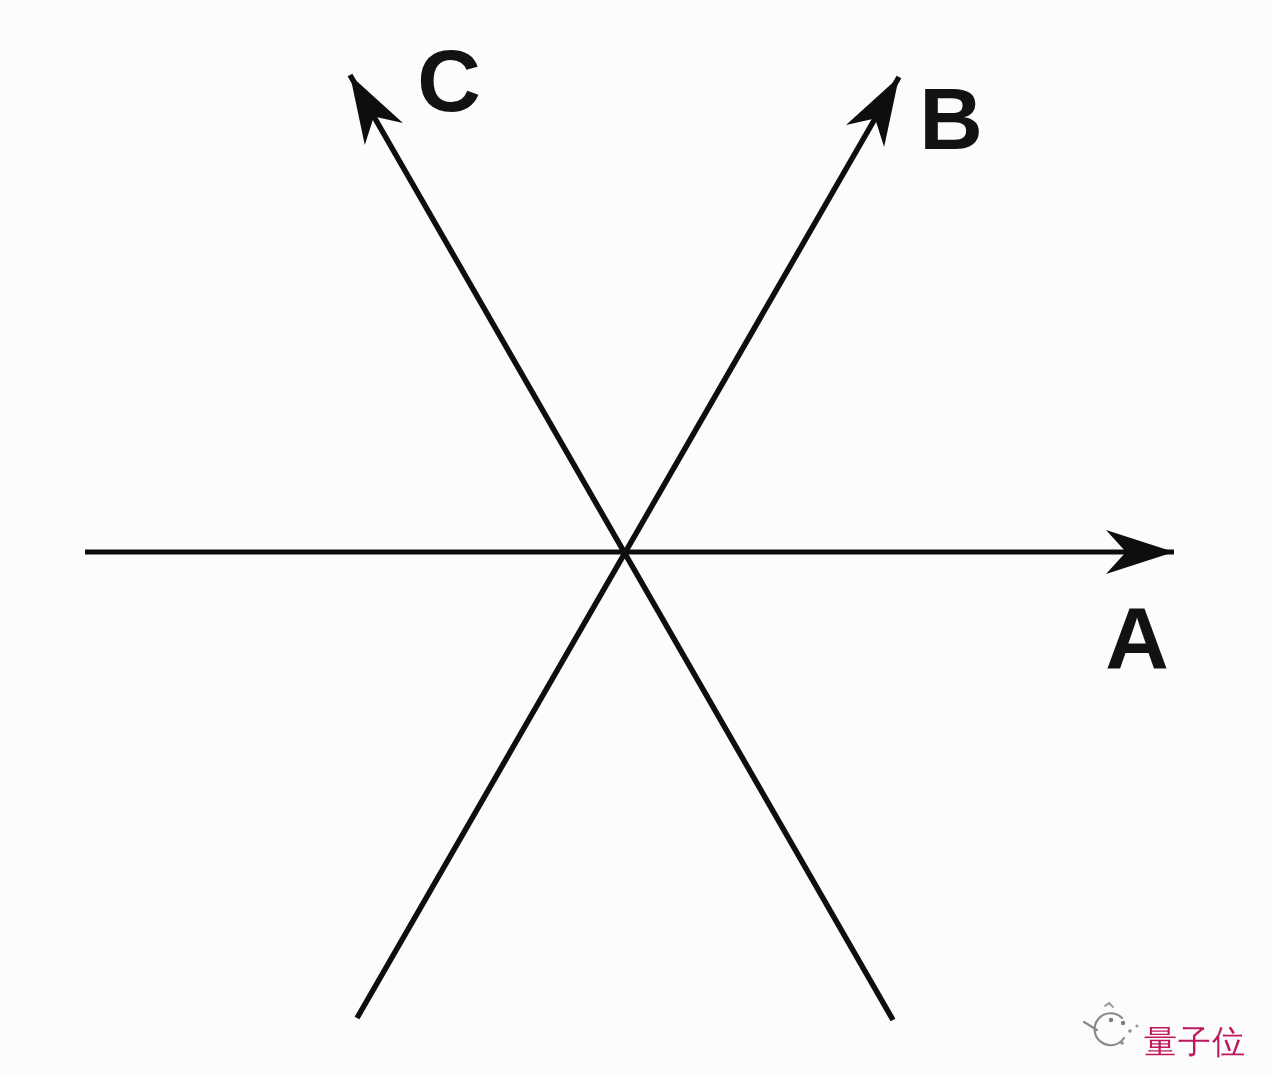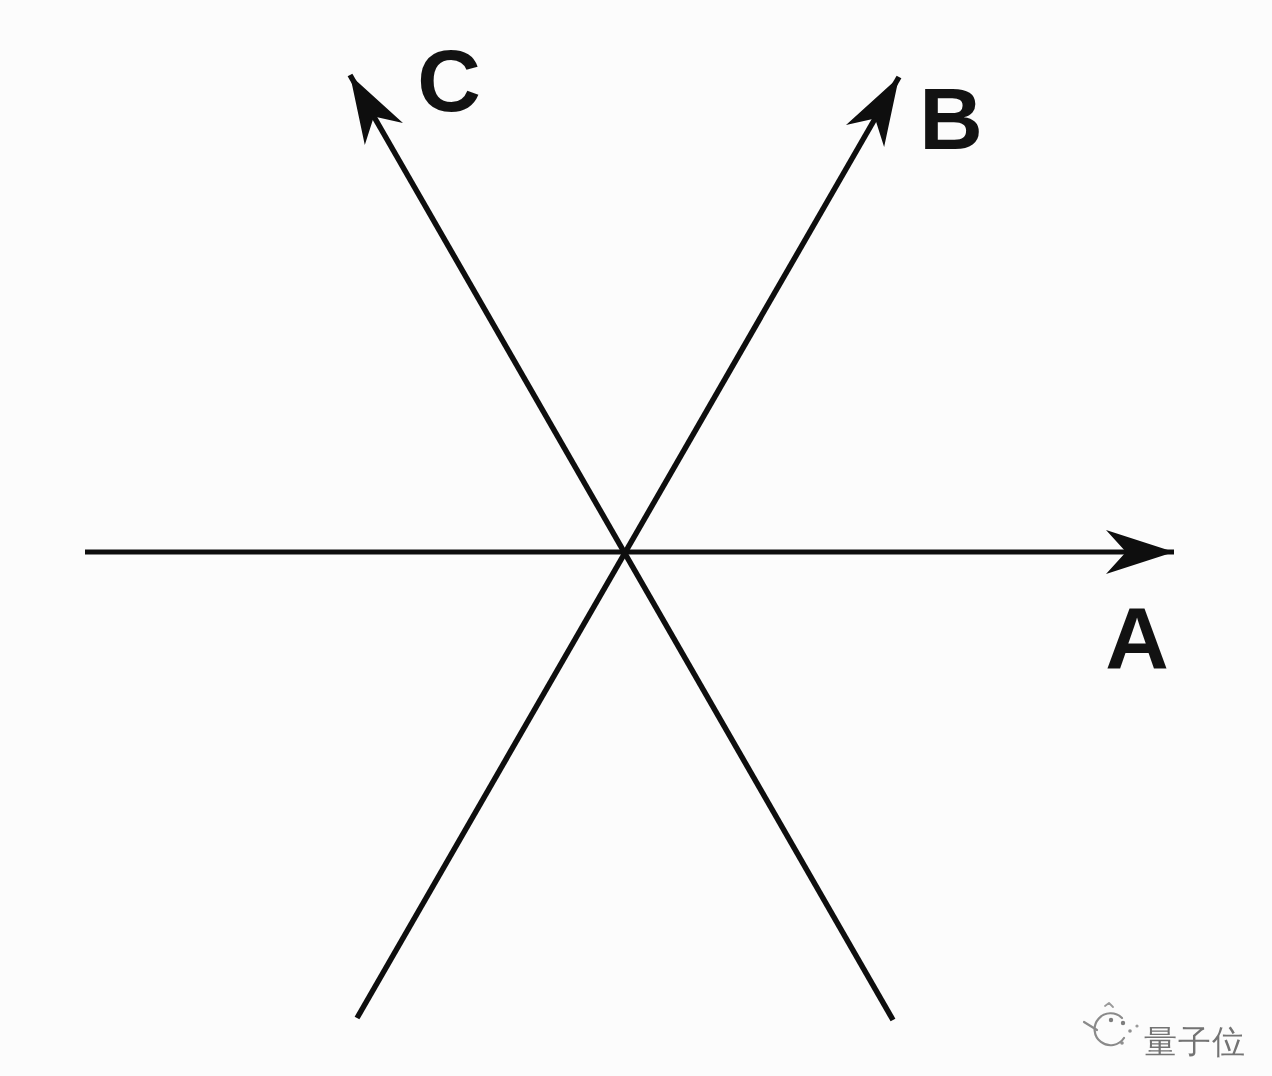--- a/index.html
+++ b/index.html
@@ -40,21 +40,21 @@
     top: 998px;
     display: flex;
     align-items: center;
     gap: 4px;
     color: #5f5f5f;
   }
   .watermark .brand-text {
     font-size: 33px;
     line-height: 1;
     letter-spacing: 1px;
-    color: #737373;
+    color: #be185d;
     margin-top: 24px;
   }
 </style>
 </head>
 <body>
 
 <div class="stage">
 
   <svg class="diagram" width="1272" height="1076" viewBox="0 0 1272 1076">
     <defs>

